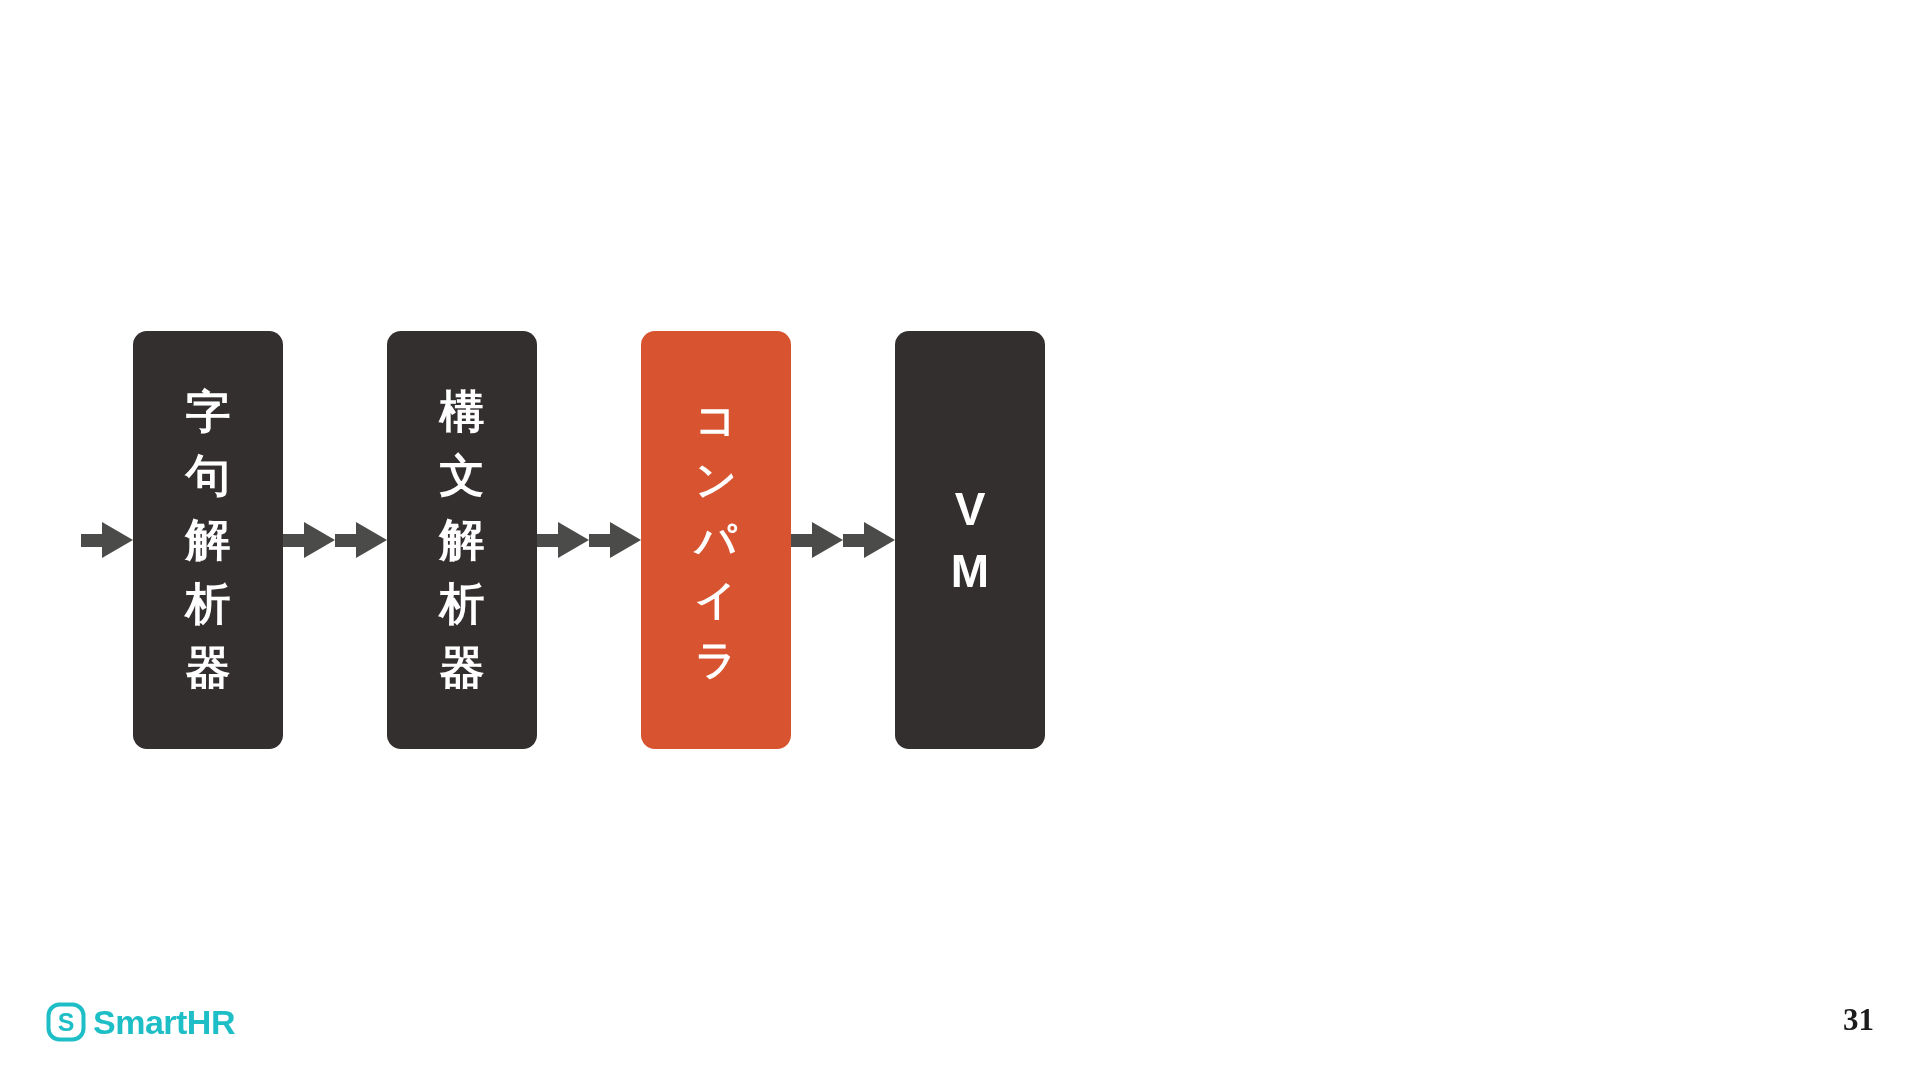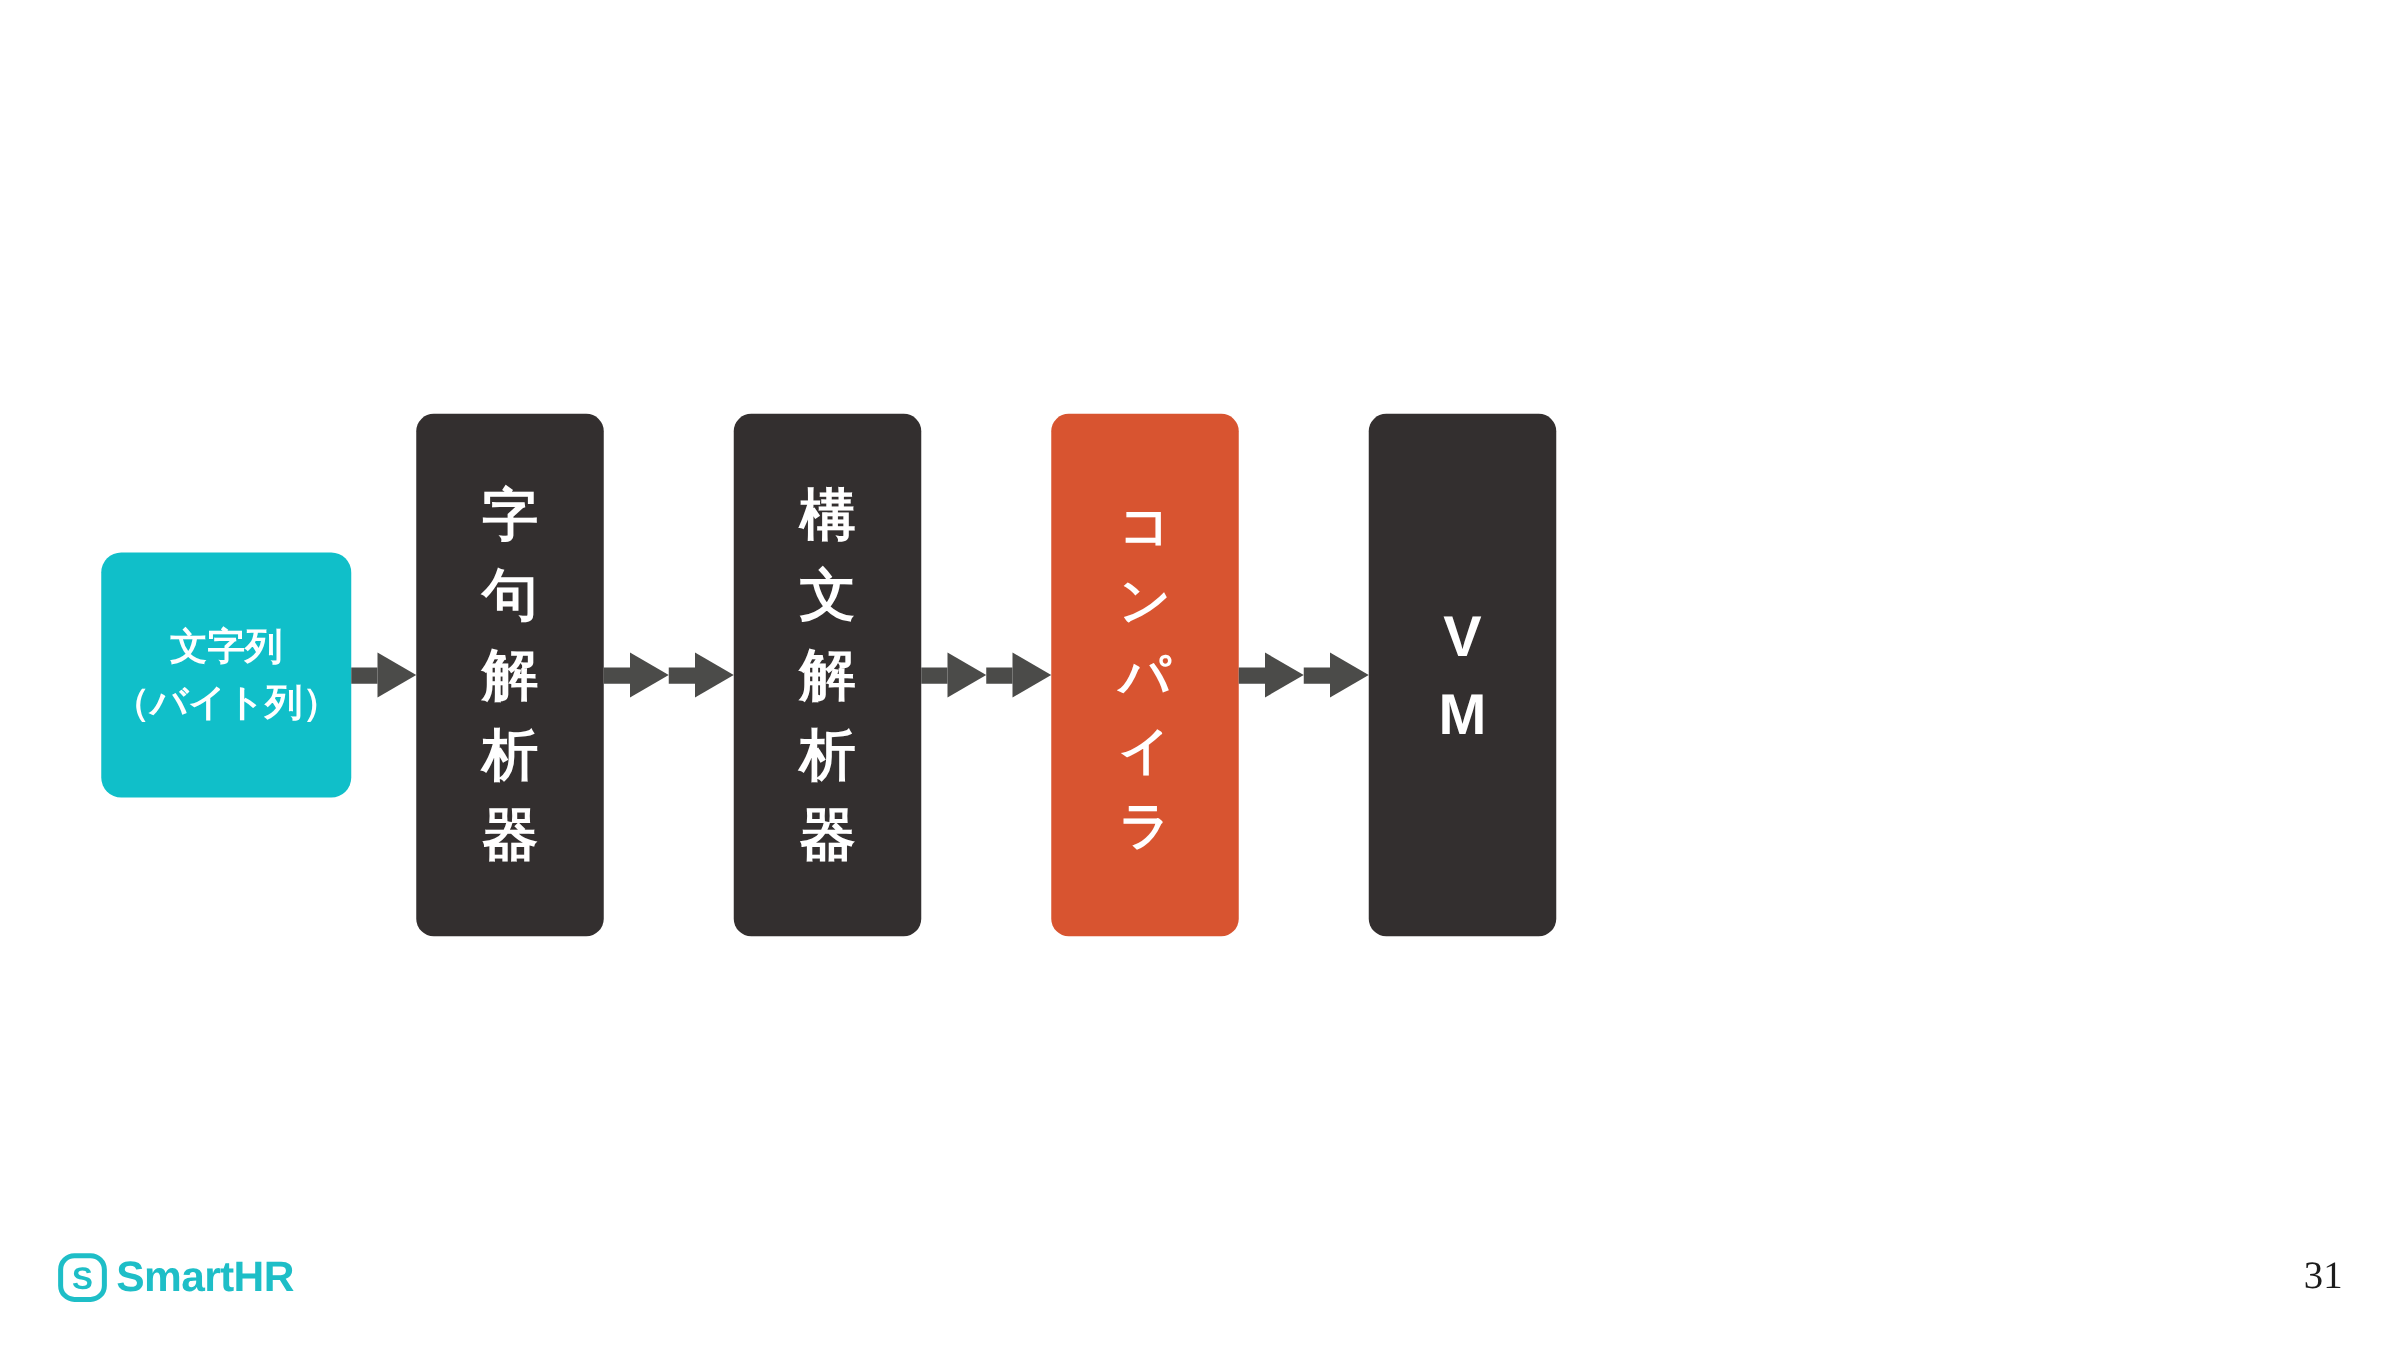--- a/index.html
+++ b/index.html
@@ -118,34 +118,31 @@
     font-weight: 700;
     letter-spacing: -0.5px;
   }
   .page-number {
     position: absolute;
     right: 46px;
     top: 1002px;
     font-size: 31px;
     color: #1c1c1c;
     font-family: "Liberation Serif", "DejaVu Serif", serif;
+    font-weight: bold;
   }
 </style>
 </head>
 <body>
 
 <div class="slide">
 
 
   <div class="pipeline">
 
-    <div class="node data">
-      <span>文字列</span>
-      <span>（バイト列）</span>
-    </div>
 
     <div class="arrow">
       <span class="tail"></span>
       <span class="head"></span>
     </div>
 
     <div class="node proc">
       <span>字</span>
       <span>句</span>
       <span>解</span>

